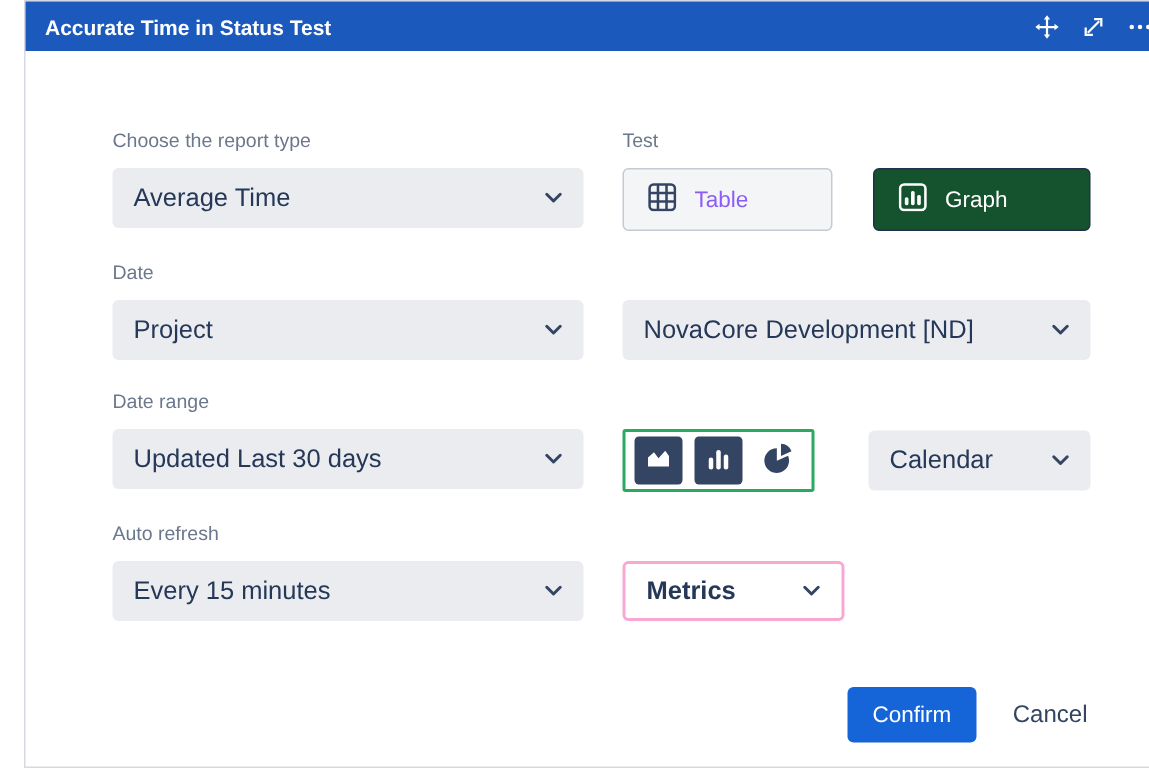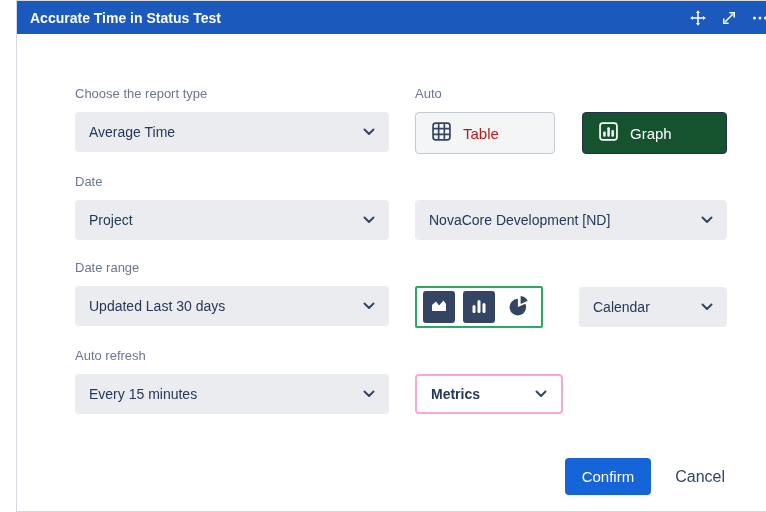--- a/index.html
+++ b/index.html
@@ -42,21 +42,21 @@
   }
   .label.spacer { visibility: hidden; }
 
   .select {
     height: 40px;
     background: #ebecf0;
     border-radius: 4px;
     display: flex; align-items: center; justify-content: space-between;
     padding: 0 14px;
     color: #253858;
-    font-size: 14px;
+    font-size: 17px;
     cursor: pointer;
     user-select: none;
   }
   .select.outlined {
     background: #ffffff;
     border: 2px solid #f9a8d4;
     font-weight: bold;
   }
   .select .chev { display: inline-flex; margin-left: 10px; flex: none; }
 
@@ -68,21 +68,21 @@
     display: flex; align-items: center; justify-content: flex-start;
     gap: 12px;
     padding: 0 16px;
     font-size: 15px;
     cursor: pointer;
     font-family: "Liberation Sans", sans-serif;
   }
   .view-btn.table {
     background: #f4f5f7;
     border: 1px solid #c4cad2;
-    color: #b91c1c;
+    color: #8b5cf6;
     width: 140px;
   }
   .view-btn.graph {
     background: #14532d;
     border: 1px solid #22304a;
     color: #ffffff;
   }
 
   .range-row { display: flex; justify-content: space-between; align-items: center; }
   .chart-type-group {
@@ -170,21 +170,21 @@
           <span>Average Time</span>
           <span class="chev">
             <svg width="12" height="8" viewBox="0 0 12 8">
                 <path d="M1.5 1.5 L6 6 L10.5 1.5" fill="none" stroke="#344563" stroke-width="2" stroke-linecap="round" stroke-linejoin="round"></path>
               </svg>
           </span>
         </div>
       </div>
 
       <div class="field">
-        <div class="label">Auto</div>
+        <div class="label">Test</div>
         <div class="view-buttons">
           <button class="view-btn table">
             <span>
               <svg width="19" height="19" viewBox="0 0 18 18">
                 <rect x="1" y="1" width="16" height="16" rx="2.5" fill="none" stroke="#344563" stroke-width="1.6"></rect>
                 <path d="M6.3 1 V17 M11.7 1 V17 M1 6.3 H17 M1 11.7 H17" stroke="#344563" stroke-width="1.6" fill="none"></path>
               </svg>
             </span>
             <span>Table</span>
           </button>

